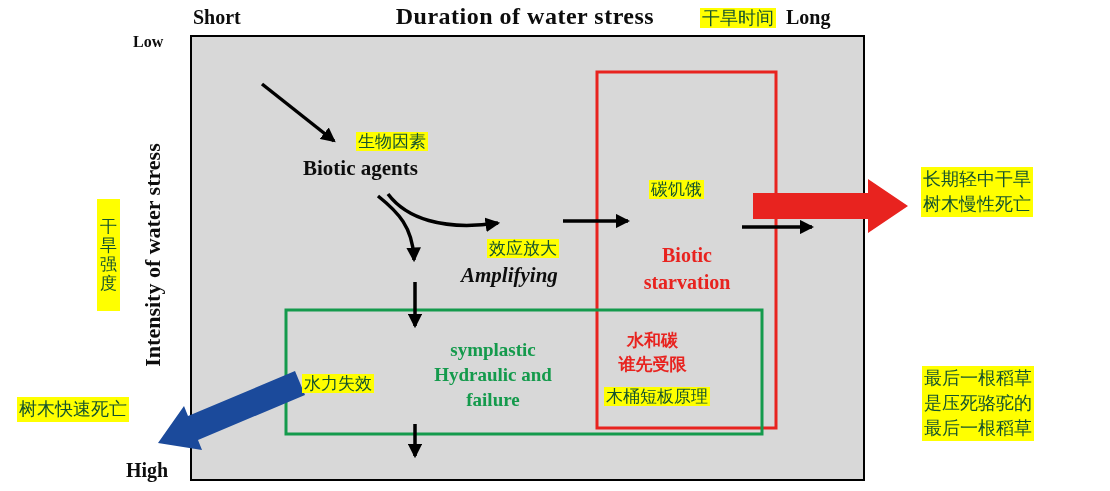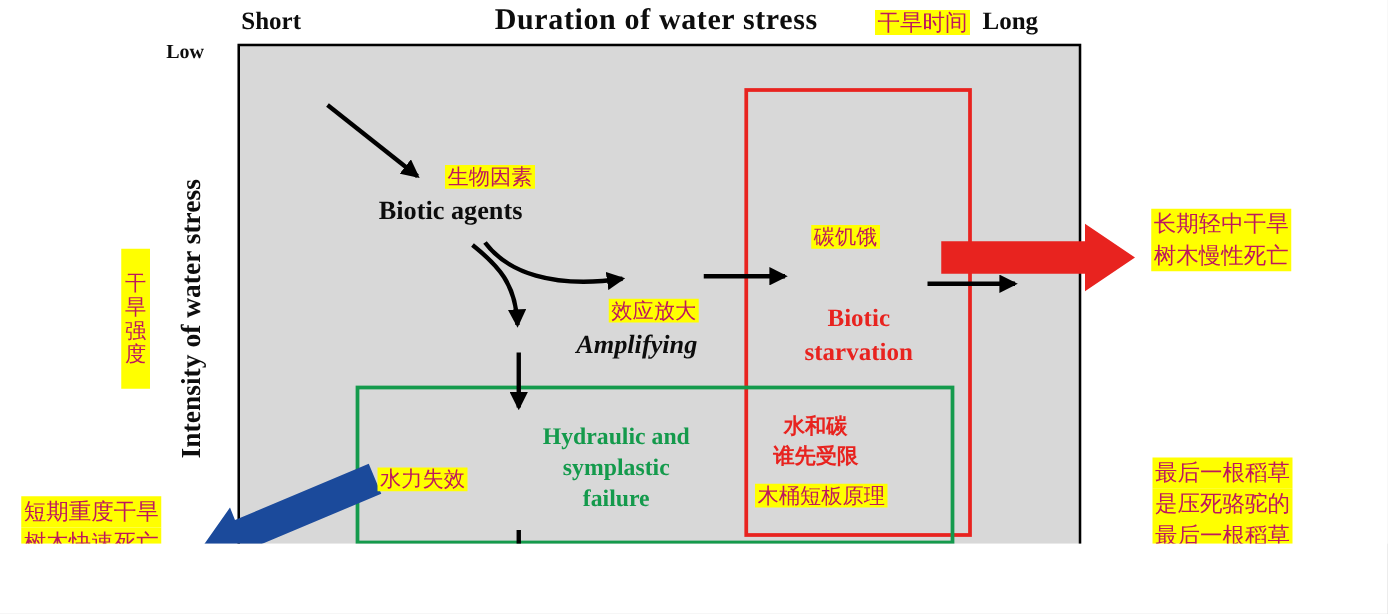--- a/index.html
+++ b/index.html
@@ -1,24 +1,24 @@
 <!DOCTYPE html>
 <html style="--red: #e8231f; --green: #149a4c; --blue: #1b4a9b; --highlight: #ffff00; --plot_bg: #d8d8d8;"><head>
 <meta charset="utf-8">
 <style>
   * { margin:0; padding:0; box-sizing:border-box; }
   html,body { background:#fff; }
   body { font-family:"Liberation Sans", sans-serif; color:#000; }
-  .stage { position:relative; width:1110px; height:435px; background:#fff; overflow:hidden; }
+  .stage { position:relative; width:1110px; height:491px; background:#fff; overflow:hidden; }
   .abs { position:absolute; }
   .plot { left:190px; top:35px; width:675px; height:446px;
           background:var(--plot_bg,#d8d8d8); border:2px solid #000; }
   .overlay { left:0; top:0; pointer-events:none; }
   .serif { font-family:"Liberation Serif", serif; font-weight:bold; color:#0d0d0d; }
-  .hl { background:var(--highlight,#ff0); color:#be185d; padding:0 2px; }
+  .hl { background:var(--highlight,#ff0); color:#14532d; padding:0 2px; }
   .cn { font-size:17px; line-height:22px; }
   .title { font-size:24px; letter-spacing:.5px; }
   .axis { font-size:20px; }
   .ytitle { left:-18px; top:243px; width:340px; height:24px; text-align:center;
             font-size:22px; transform:rotate(-90deg); }
   .vtext { left:97px; top:199px; width:23px; text-align:center;
            word-break:break-all; font-size:17px; line-height:19px; padding:18px 0; }
   .node-en { font-size:21px; }
   .italic { font-style:italic; }
   .center-block span { display:block; }
@@ -78,39 +78,38 @@
   <div class="abs cn" style="left:487px; top:238px;"><span class="hl">效应放大</span></div>
   <div class="abs serif node-en italic" style="left:461px; top:263px;">Amplifying</div>
 
   <div class="abs cn" style="left:649px; top:179px;"><span class="hl">碳饥饿</span></div>
   <div class="abs serif carbon center-block">
     <span>Biotic</span>
     <span>starvation</span>
   </div>
 
   <div class="abs serif hydraulic center-block">
+    <span>symplastic</span>
     <span>Hydraulic and</span>
-    <span>symplastic</span>
     <span>failure</span>
   </div>
   <div class="abs cn" style="left:302px; top:373px;"><span class="hl">水力失效</span></div>
 
   <div class="abs limit center-block">
     <span>水和碳</span>
     <span>谁先受限</span>
   </div>
   <div class="abs cn" style="left:604px; top:386px;"><span class="hl">木桶短板原理</span></div>
 
   <div class="abs ann" style="left:921px; top:167px;">
     <span class="hl">长期轻中干旱</span>
     <span class="hl">树木慢性死亡</span>
   </div>
 
   <div class="abs ann" style="left:17px; top:397px;">
-    <span class="hl">短期重度干旱</span>
     <span class="hl">树木快速死亡</span>
   </div>
 
   <div class="abs ann" style="left:922px; top:366px;">
     <span class="hl">最后一根稻草</span>
     <span class="hl">是压死骆驼的</span>
     <span class="hl">最后一根稻草</span>
   </div>
 
 </div>

